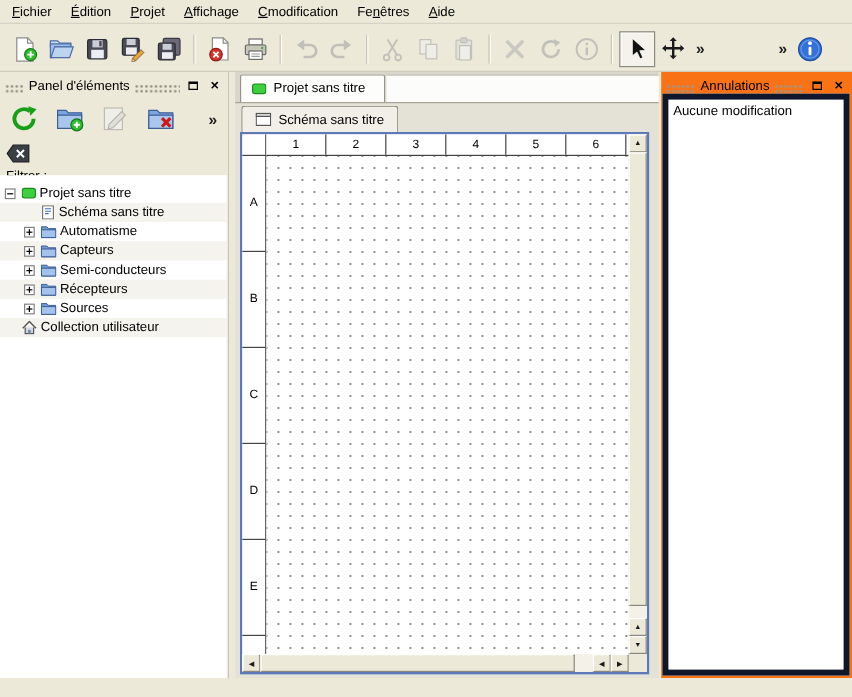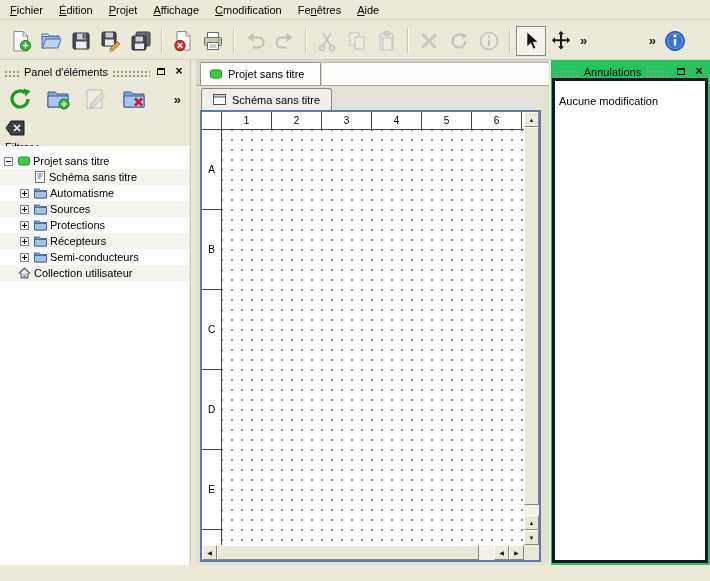--- a/index.html
+++ b/index.html
@@ -25,21 +25,21 @@
   .tbtn { width:30px; height:30px; min-width:30px; display:flex; align-items:center;
     justify-content:center; background:transparent; border:1px solid transparent; padding:0; }
   .tbtn.checked { border:1px solid #8a8a7e; background:#f4f2ea; box-shadow:inset 1px 1px 0 #fff; }
   .tsep { width:2px; height:24px; margin:0 5px; border-left:1px solid #c9c5b6; border-right:1px solid #fff; }
   .tspacer { flex:1; }
   .ovf { font-size:13px; font-weight:bold; color:#222; padding:0 4px; cursor:default; }
 
   
   .left-dock { position:absolute; left:0; top:60px; width:191px; bottom:16px;
     background:#ece9d8; border-right:1px solid #c9c5b8; }
-  .right-dock { position:absolute; left:551px; top:60px; right:0; bottom:16px; background:#22c55e; }
+  .right-dock { position:absolute; left:551px; top:60px; right:0; bottom:16px; background:#f97316; }
   .dock-title { height:18px; display:flex; align-items:flex-end; gap:4px; padding:0 4px; }
   .grip { height:8px; width:16px; background-image:radial-gradient(#9b978a 1px, transparent 1.2px);
     background-size:4px 4px; }
   .grip.flex { flex:1; }
   .dock-title-text { white-space:nowrap; }
   .dock-btn { width:14px; height:14px; display:flex; align-items:center; justify-content:center;
     background:transparent; border:none; font-size:12px; line-height:1; padding:0; font-weight:bold; }
   .float-glyph { width:8px; height:7px; border:1px solid #000; border-top:2px solid #000; display:block; }
 
   .panel-toolbar { height:42px; display:flex; align-items:center; gap:8px; padding:0 5px; }
@@ -109,21 +109,21 @@
   .v-down2up { bottom:15px; left:0; }
   .v-down { bottom:0; left:0; }
   .v-thumb { left:0; width:15px; top:15px; bottom:40px; }
   .h-left { left:0; top:0; }
   .h-right2left { right:15px; top:0; }
   .h-right { right:0; top:0; }
   .h-thumb { top:0; height:15px; left:15px; right:45px; }
 
   
   .undo-list { position:absolute; left:1px; right:2px; top:18px; bottom:2px; background:#fff;
-    border:3px solid #0f172a; padding:12px 4px; }
+    border:5px solid #0f172a; padding:2px 4px; }
   .undo-item { height:15px; display:flex; align-items:center; white-space:nowrap; }
 
   .splitter { position:absolute; top:60px; bottom:16px; background:#ece9d8; }
   .split-l { left:191px; width:5px; }
   .split-r { left:549px; width:2px; }
   .statusbar { position:absolute; left:0; bottom:0; width:710px; height:16px; background:#ece9d8; }
 </style>
 </head>
 <body>
 
@@ -361,51 +361,51 @@
         <span class="tlabel">Automatisme</span>
       </div>
       <div class="trow lvl1">
         <span class="exp plus"></span>
         <span class="ticon">
             <svg width="13" height="11" viewBox="0 0 13 11">
               <path d="M0.5 1h4.5l1.5 1.5h6V10H0.5z" fill="#6f9bd8" stroke="#38598f" stroke-width="0.8"></path>
               <path d="M0.5 3.5h12V10H0.5z" fill="#a3c2ec" stroke="#38598f" stroke-width="0.8"></path>
             </svg>
           </span>
-        <span class="tlabel">Sources</span>
+        <span class="tlabel">Capteurs</span>
       </div>
       <div class="trow lvl1">
         <span class="exp plus"></span>
         <span class="ticon">
             <svg width="13" height="11" viewBox="0 0 13 11">
               <path d="M0.5 1h4.5l1.5 1.5h6V10H0.5z" fill="#6f9bd8" stroke="#38598f" stroke-width="0.8"></path>
               <path d="M0.5 3.5h12V10H0.5z" fill="#a3c2ec" stroke="#38598f" stroke-width="0.8"></path>
             </svg>
           </span>
-        <span class="tlabel">Protections</span>
+        <span class="tlabel">Semi-conducteurs</span>
       </div>
       <div class="trow lvl1">
         <span class="exp plus"></span>
         <span class="ticon">
             <svg width="13" height="11" viewBox="0 0 13 11">
               <path d="M0.5 1h4.5l1.5 1.5h6V10H0.5z" fill="#6f9bd8" stroke="#38598f" stroke-width="0.8"></path>
               <path d="M0.5 3.5h12V10H0.5z" fill="#a3c2ec" stroke="#38598f" stroke-width="0.8"></path>
             </svg>
           </span>
         <span class="tlabel">Récepteurs</span>
       </div>
       <div class="trow lvl1">
         <span class="exp plus"></span>
         <span class="ticon">
             <svg width="13" height="11" viewBox="0 0 13 11">
               <path d="M0.5 1h4.5l1.5 1.5h6V10H0.5z" fill="#6f9bd8" stroke="#38598f" stroke-width="0.8"></path>
               <path d="M0.5 3.5h12V10H0.5z" fill="#a3c2ec" stroke="#38598f" stroke-width="0.8"></path>
             </svg>
           </span>
-        <span class="tlabel">Semi-conducteurs</span>
+        <span class="tlabel">Sources</span>
       </div>
       <div class="trow lvl0">
         <span class="exp none"></span>
         <span class="ticon">
             <svg width="13" height="12" viewBox="0 0 13 12">
               <path d="M1 6.5L6.5 1 12 6.5" fill="none" stroke="#555" stroke-width="1.2"></path>
               <path d="M3 6v5h7V6" fill="#cdd8ea" stroke="#555"></path>
               <rect x="5.3" y="8" width="2.4" height="3" fill="#7a8aa8"></rect>
             </svg>
           </span>

